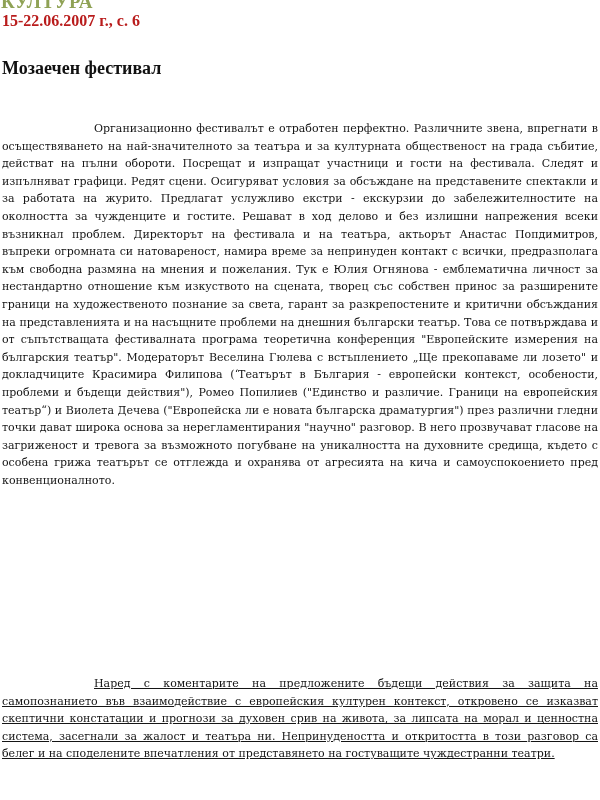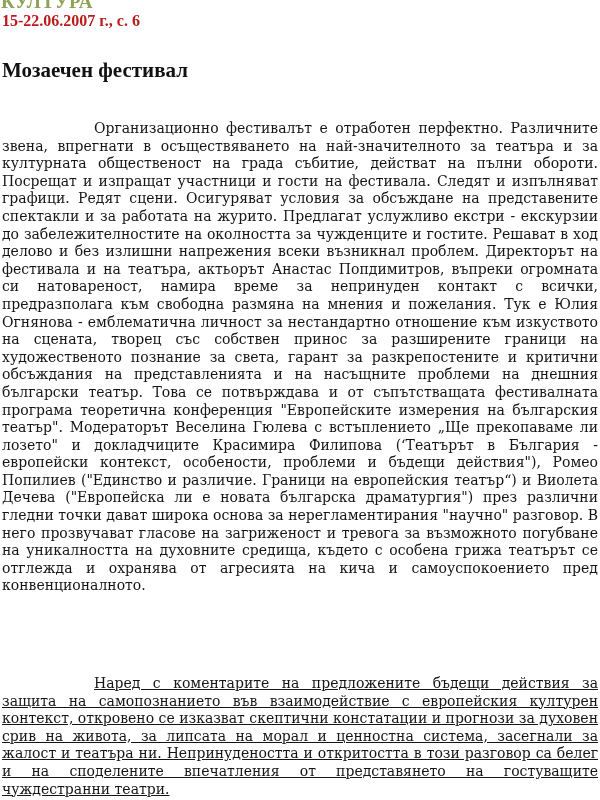--- a/index.html
+++ b/index.html
@@ -37,30 +37,30 @@
       font-size: 16px;
       color: #b91c1c;
       margin: 0;
     }
     .article-title {
       position: absolute;
       left: 2px;
       top: 58px;
       font-family: "Liberation Serif", serif;
       font-weight: bold;
-      font-size: 21px;
+      font-size: 18px;
       color: #111;
       margin: 0;
     }
     .body-text {
       position: absolute;
       left: 2px;
       width: 596px;
       font-family: "DejaVu Serif", serif;
-      font-size: 14px;
+      font-size: 11px;
       line-height: 17.6px;
       text-align: justify;
       color: #151515;
       margin: 0;
       text-indent: 92px;
     }
     .p1 { top: 120px; }
     .p2 { top: 675px; text-decoration: underline; }
   </style>
 </head>

